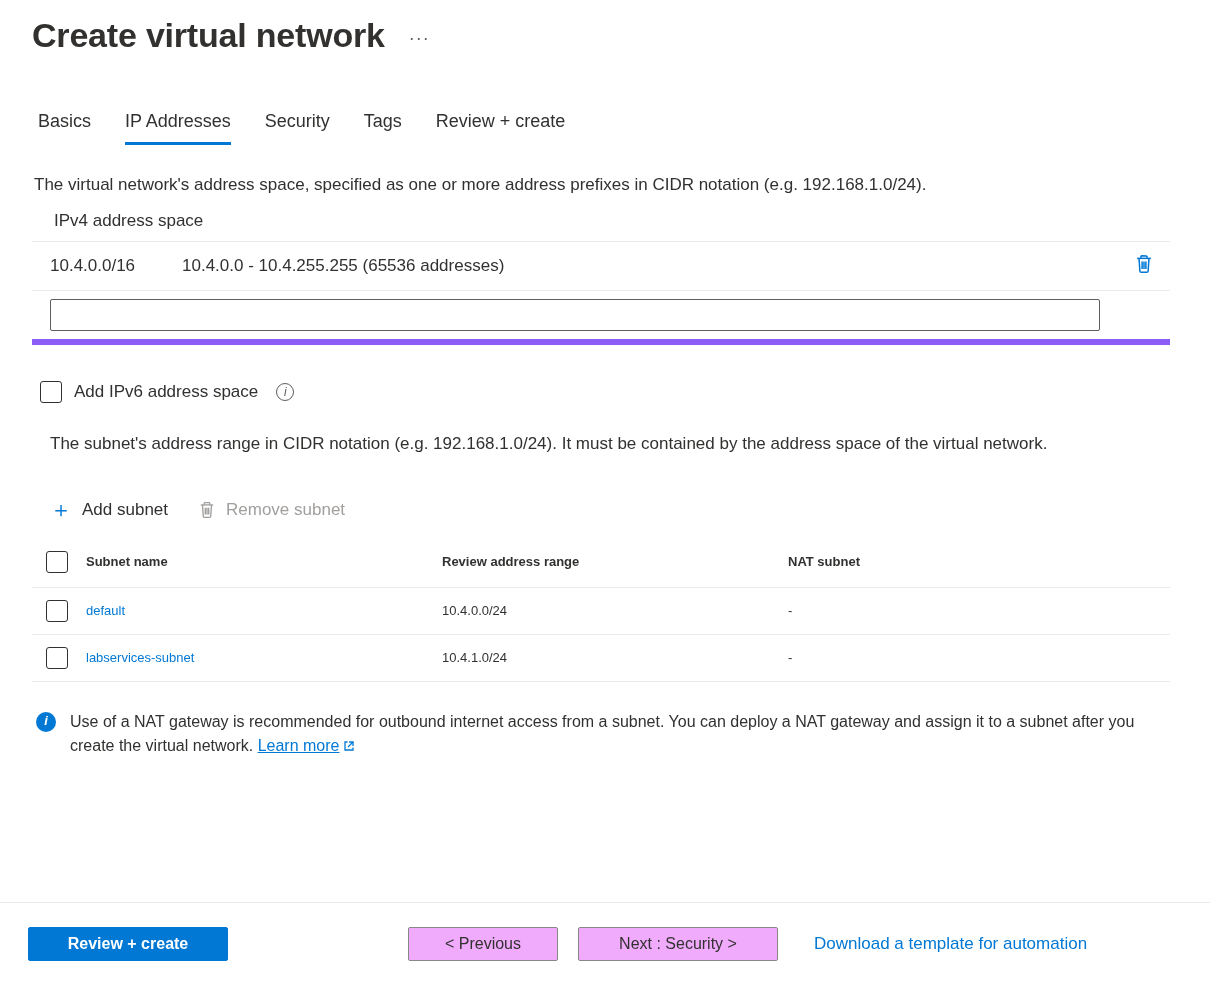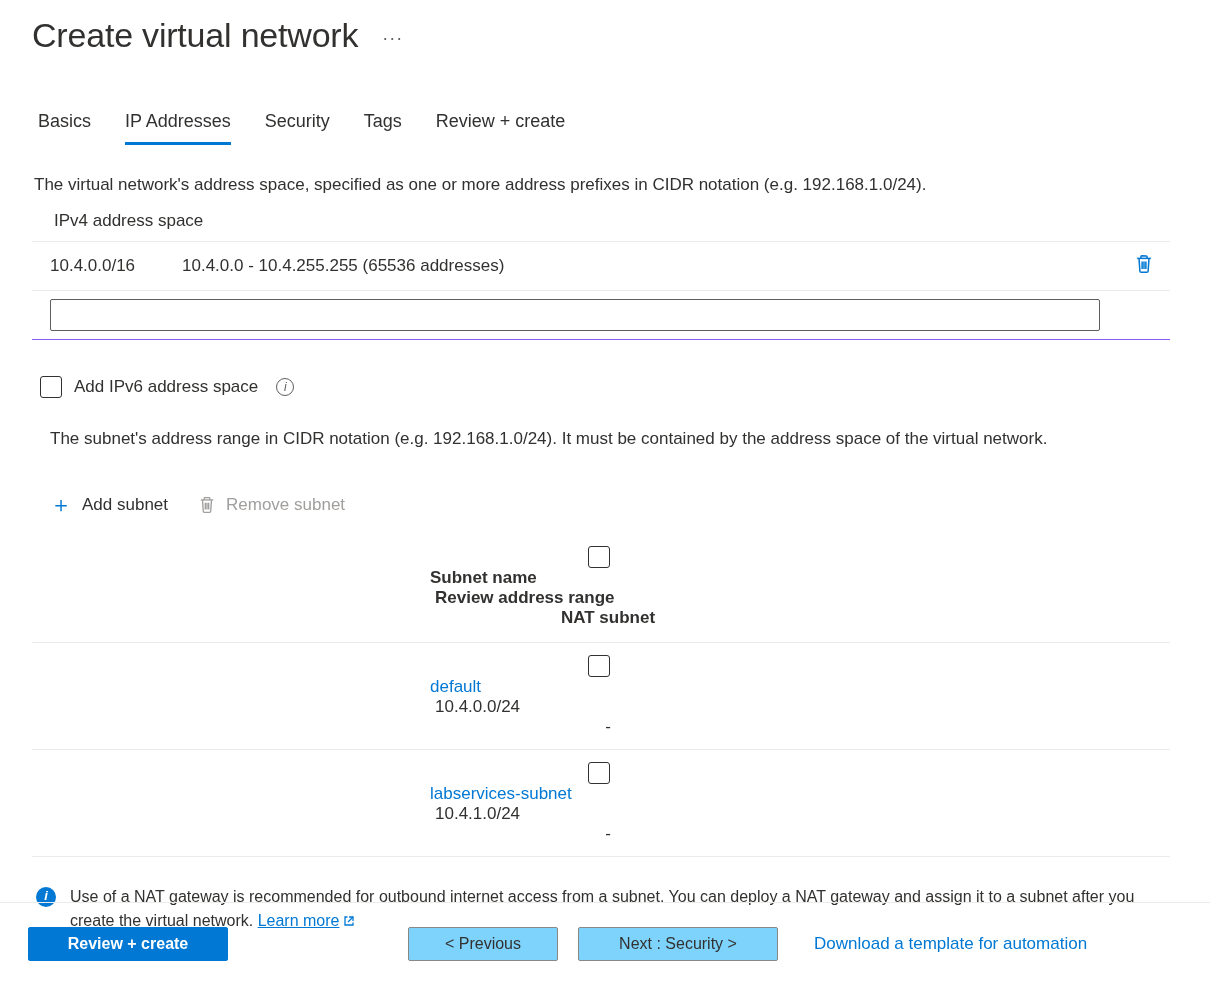--- a/index.html
+++ b/index.html
@@ -18,21 +18,21 @@
   }
   .title-row {
     display: flex;
     align-items: center;
     gap: 24px;
     margin-bottom: 50px;
     margin-top: 6px;
   }
   .title {
     font-size: 34px;
-    font-weight: 400;
+    font-weight: 700;
     letter-spacing: -0.2px;
   }
   .more-icon {
     font-size: 18px;
     color: #605e5c;
     letter-spacing: 1px;
     padding-top: 6px;
   }
   .tabs {
     display: flex;
@@ -57,21 +57,21 @@
     margin-bottom: 16px;
     padding-left: 2px;
   }
   .section-label {
     font-weight: 400;
     font-size: 17px;
     padding: 0 0 10px 22px;
   }
   .addr-table {
     border-top: 1px solid #edebe9;
-    border-bottom: 1px solid #8b5cf6;
+    border-bottom: 6px solid #8b5cf6;
   }
   .addr-row {
     display: flex;
     align-items: center;
     padding: 12px 12px 12px 18px;
     font-size: 17px;
     border-bottom: 1px solid #edebe9;
   }
   .addr-cidr {
     min-width: 132px;
@@ -158,22 +158,21 @@
     color: #a19f9d;
   }
   .subnets {
     border-bottom: 1px solid #edebe9;
   }
   .subnet-head, .subnet-row {
     display: flex;
     align-items: center;
     padding: 12px 0 12px 14px;
     border-top: 1px solid #edebe9;
-    font-size: 17px;
-    flex-direction: column;
+    font-size: 13px;
   }
   .subnet-head { font-weight: 600; border-top: none; padding-bottom: 14px; }
   .subnet-cb-cell { width: 40px; display:flex; align-items:center; }
   .subnet-name-cell { width: 356px; }
   .subnet-range-cell { width: 346px; }
   .subnet-nat-cell { flex:1; }
   .link { color: #0078d4; cursor: pointer; }
   .info-box {
     display: flex;
     gap: 14px;
@@ -226,21 +225,21 @@
     justify-content: center;
   }
   .btn.primary {
     background: #0078d4;
     border: 1px solid #0078d4;
     color: #fff;
     font-weight: 600;
     min-width: 200px;
   }
   .btn.secondary {
-    background: #7dd3fc;
+    background: #f0abfc;
     border: 1px solid #8a8886;
     color: #323130;
     min-width: 150px;
   }
   .spacer { width: 140px; }
   .footer .link { margin-left: 16px; font-size: 17px; }
   svg { display: block; }
 </style>
 </head>
 <body>

